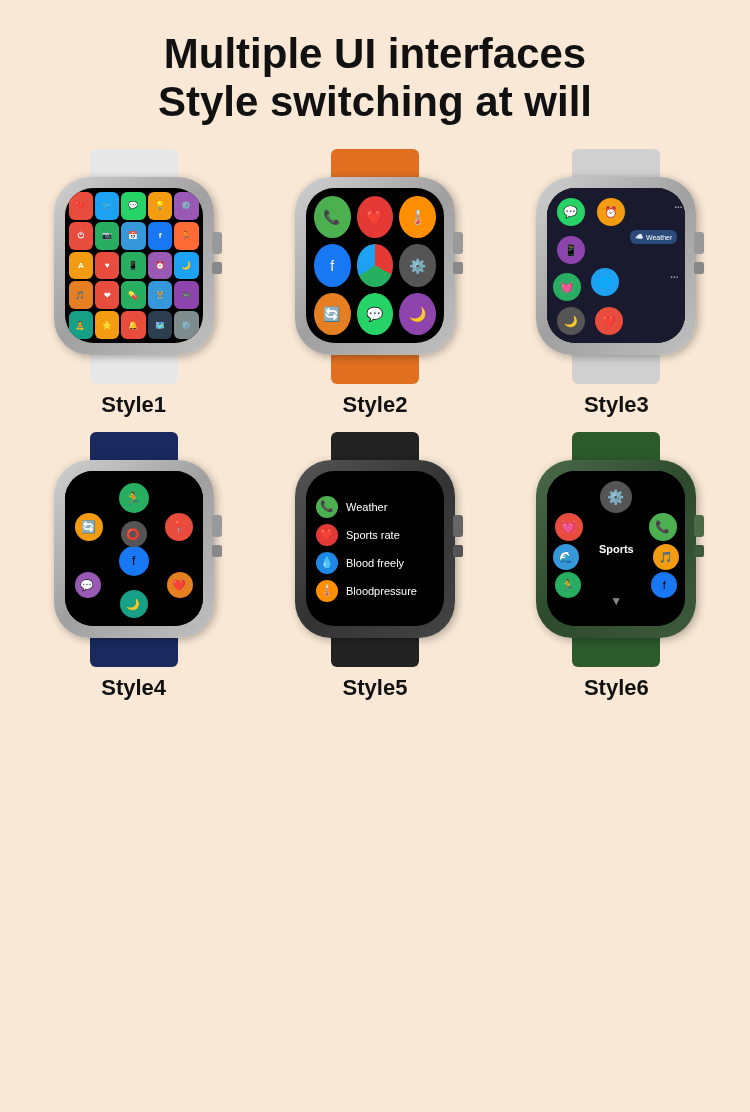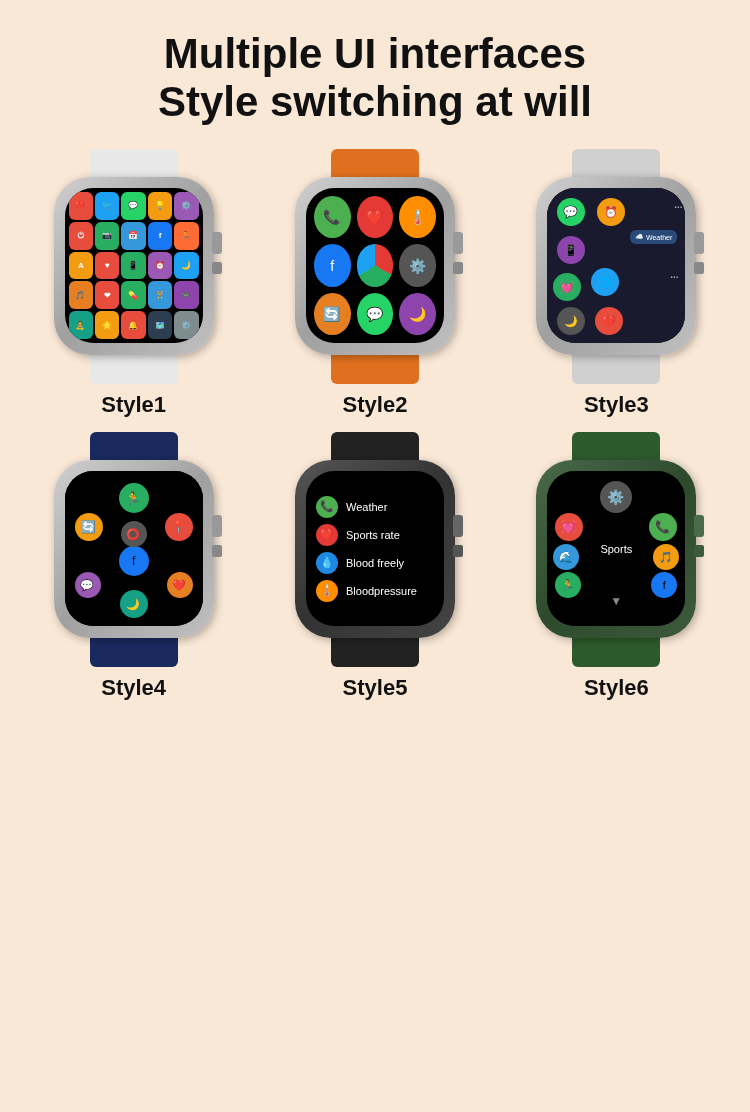--- a/index.html
+++ b/index.html
@@ -400,21 +400,21 @@
       <div class="band-top band-green"></div>
       <div class="watch-body body-green-case">
         <div class="watch-crown" style="background:#4a6a4a;"></div>
         <div class="watch-btn" style="background:#3d5a3d;"></div>
         <div class="watch-screen">
           <div class="screen-style6">
 
             <div style="position:absolute;top:10px;left:50%;transform:translateX(-50%);width:32px;height:32px;border-radius:50%;background:#555;display:flex;align-items:center;justify-content:center;font-size:14px;">⚙️</div>
             <div style="position:absolute;top:42px;right:8px;width:28px;height:28px;border-radius:50%;background:#4CAF50;display:flex;align-items:center;justify-content:center;font-size:12px;">📞</div>
             <div style="position:absolute;top:42px;left:8px;width:28px;height:28px;border-radius:50%;background:#e74c3c;display:flex;align-items:center;justify-content:center;font-size:12px;">💓</div>
-            <div style="position:absolute;top:50%;left:50%;transform:translate(-50%,-50%);color:white;font-size:11px;font-weight:normal;white-space:nowrap;">Sports</div>
+            <div style="position:absolute;top:50%;left:50%;transform:translate(-50%,-50%);color:white;font-size:11px;font-weight:bold;white-space:nowrap;">Sports</div>
             <div style="position:absolute;top:73px;right:6px;width:26px;height:26px;border-radius:50%;background:#f39c12;display:flex;align-items:center;justify-content:center;font-size:11px;">🎵</div>
             <div style="position:absolute;top:73px;left:6px;width:26px;height:26px;border-radius:50%;background:#3498db;display:flex;align-items:center;justify-content:center;font-size:11px;">🌊</div>
             <div style="position:absolute;bottom:18px;left:50%;transform:translateX(-50%);color:#888;font-size:12px;">▼</div>
             <div style="position:absolute;bottom:28px;right:8px;width:26px;height:26px;border-radius:50%;background:#1877f2;display:flex;align-items:center;justify-content:center;font-size:11px;">f</div>
             <div style="position:absolute;bottom:28px;left:8px;width:26px;height:26px;border-radius:50%;background:#27ae60;display:flex;align-items:center;justify-content:center;font-size:11px;">🏃</div>
           </div>
         </div>
       </div>
       <div class="band-bottom band-green"></div>
     </div>

